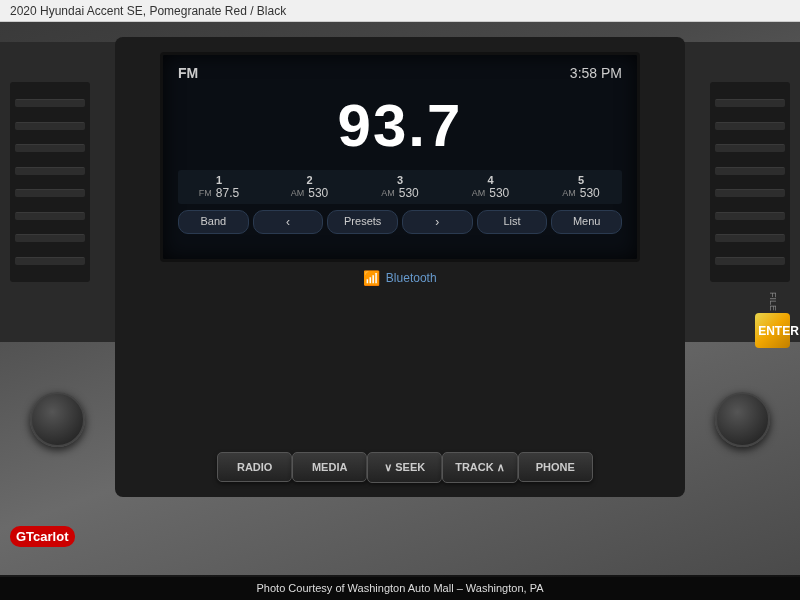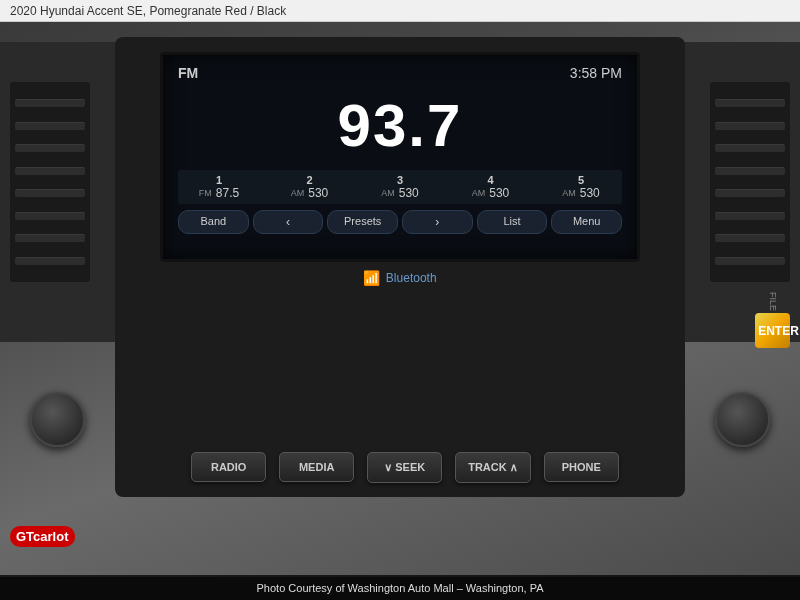--- a/index.html
+++ b/index.html
@@ -241,21 +241,21 @@
     
     .bottom-buttons {
       position: absolute;
       top: 400px;
       left: 80px;
       width: 650px;
       height: 90px;
       display: flex;
       align-items: center;
       justify-content: center;
-      gap: 13px;
+      gap: 0;
     }
 
     .phys-btn {
       background: linear-gradient(180deg, #3a3a3a 0%, #222 100%);
       border: 1px solid #555;
       border-radius: 5px;
       color: #cccccc;
       font-size: 11px;
       font-weight: bold;
       padding: 8px 12px;

